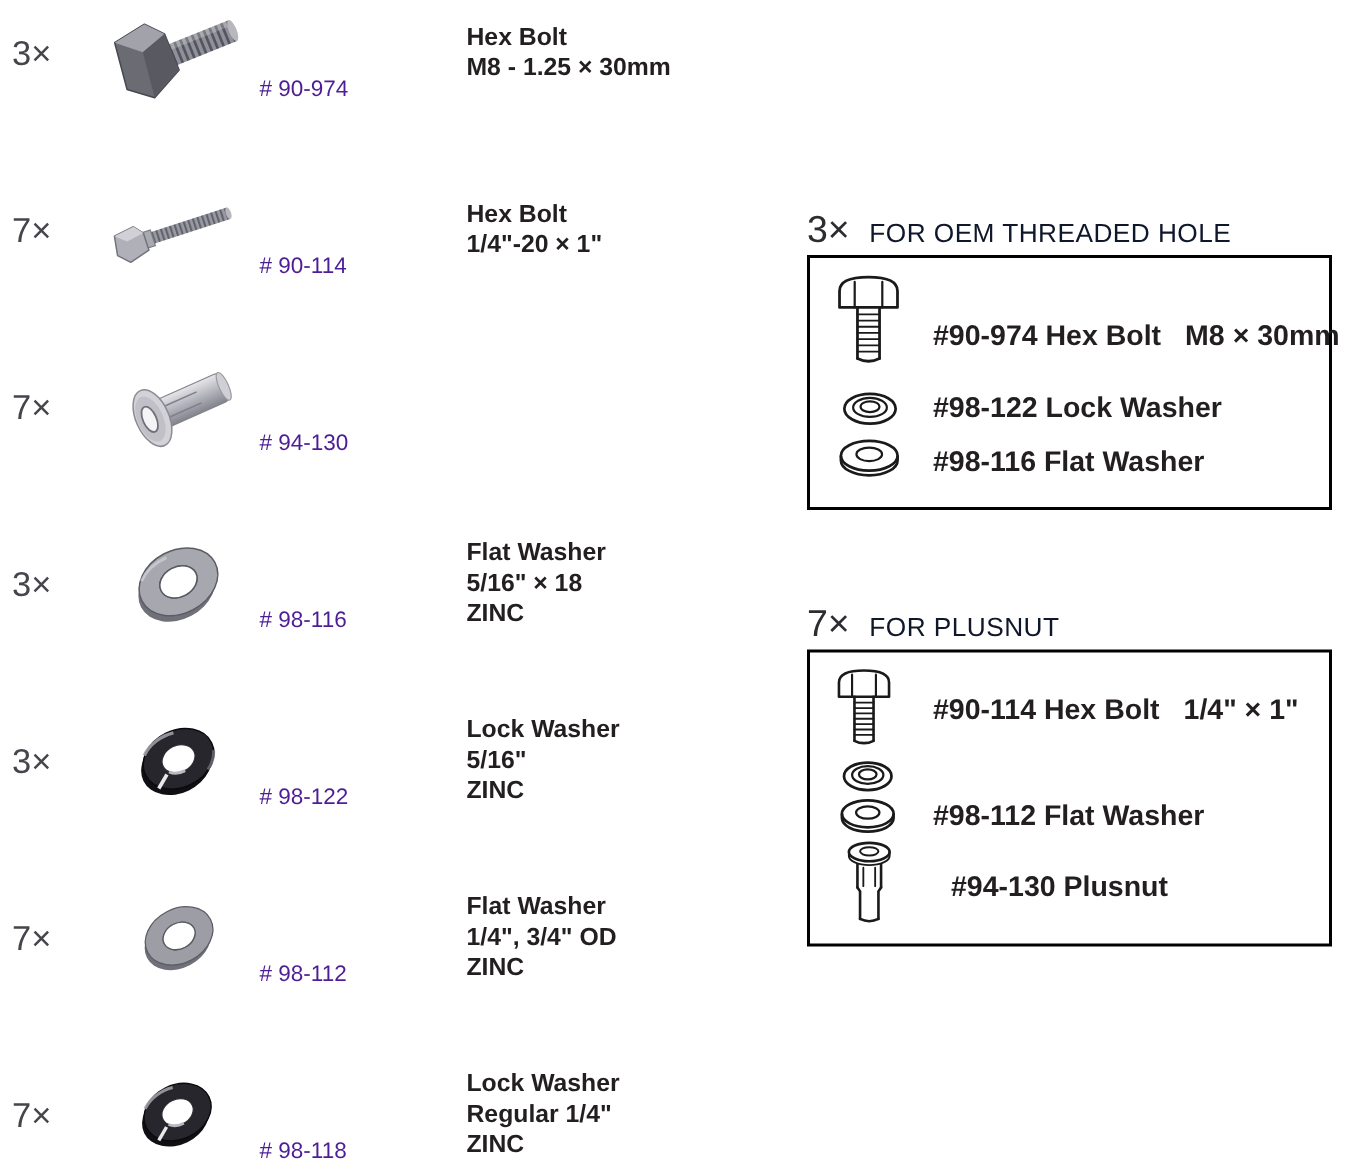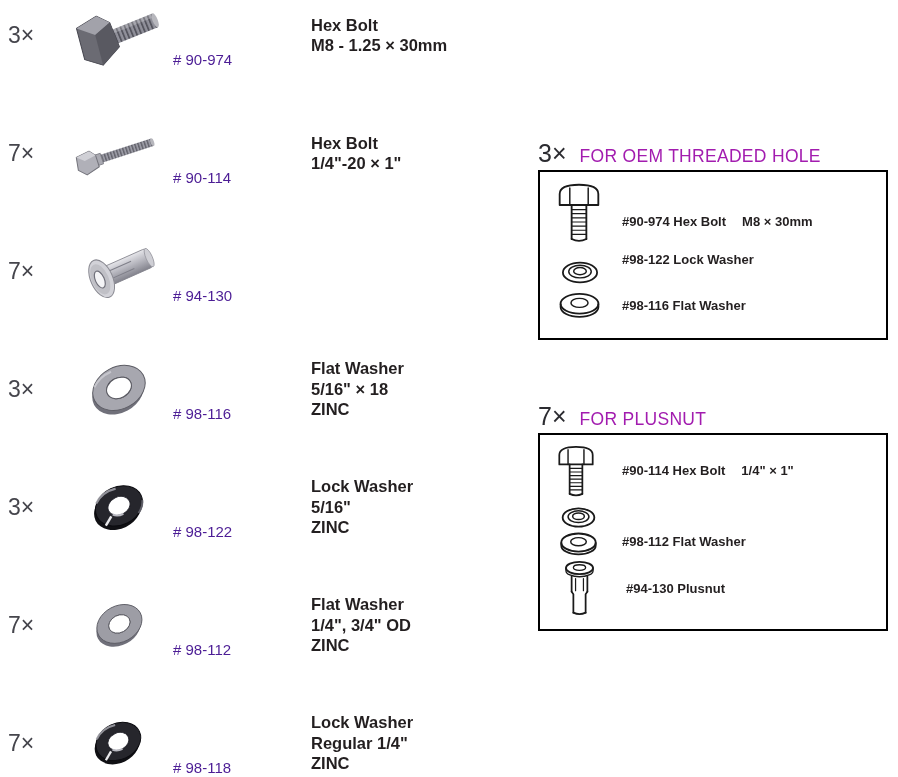--- a/index.html
+++ b/index.html
@@ -10,23 +10,23 @@
         grid-template-columns:57px 108px 121px 1fr;align-items:center;
         padding-left:8px;box-sizing:border-box;}
   .qty{font-size:23px;color:#45454c;}
   .icon-cell{justify-self:center;line-height:0;}
   .pn{font-size:15px;color:#4c1d95;margin-top:48px;}
   .desc{font-size:16.5px;font-weight:700;line-height:20.5px;color:#231f20;margin-left:17px;}
   
   .group{position:absolute;left:538px;width:350px;}
   .ghead{display:flex;align-items:baseline;gap:13px;margin-bottom:3px;}
   .gqty{font-size:25px;color:#2c2c31;line-height:27px;}
-  .gtitle{font-size:17.5px;color:#a21caf;letter-spacing:.3px;}
+  .gtitle{font-size:17.5px;color:#0f172a;letter-spacing:.3px;}
   .gbox{border:2px solid #000;position:relative;background:#fff;box-sizing:content-box;}
-  .gitem-text{position:absolute;font-size:13px;font-weight:600;white-space:nowrap;color:#231f20;}
+  .gitem-text{position:absolute;font-size:19px;font-weight:600;white-space:nowrap;color:#231f20;}
   .spec{margin-left:16px;}
   .gicon{position:absolute;line-height:0;}
 </style>
 </head>
 <body>
 
 <div class="canvas">
 
   <svg width="0" height="0" style="position:absolute" aria-hidden="true">
     <defs>
@@ -211,21 +211,21 @@
       </div>
       <div class="gicon" style="left:20px;top:87px">
         <svg width="40" height="27" viewBox="0 0 44 30">
           <g fill="none" stroke="#1a1a1a">
             <ellipse cx="22" cy="15" rx="19" ry="11" stroke-width="2"></ellipse>
             <ellipse cx="22" cy="14" rx="12.5" ry="7" stroke-width="1.6"></ellipse>
             <ellipse cx="22" cy="13.5" rx="7" ry="4" stroke-width="1.6"></ellipse>
           </g>
         </svg>
       </div>
-      <div class="gitem-text" style="left:82px;top:80px">
+      <div class="gitem-text" style="left:82px;top:90px">
         <span>#98-122 Lock Washer</span><span class="spec"></span>
       </div>
       <div class="gicon" style="left:17px;top:119px">
         <svg width="45" height="31" viewBox="0 0 50 34">
           <g fill="none" stroke="#1a1a1a">
             <ellipse cx="25" cy="14" rx="21" ry="11" stroke-width="2"></ellipse>
             <ellipse cx="25" cy="13" rx="9.5" ry="5" stroke-width="1.6"></ellipse>
             <path d="M4,14 v3.5 a21,11 0 0 0 42,0 V14" stroke-width="2"></path>
           </g>
         </svg>
@@ -283,19 +283,19 @@
             <ellipse cx="20" cy="9" rx="15.5" ry="7" stroke-width="2"></ellipse>
             <ellipse cx="20" cy="8.5" rx="7" ry="3.2" stroke-width="1.5"></ellipse>
             <path d="M4.5,9 v3 a15.5,7 0 0 0 31,0 V9" stroke-width="1.5"></path>
             <path d="M11,18.5 L11,36 M29,18.5 L29,36" stroke-width="2"></path>
             <path d="M15.5,21 V35 M24.5,21 V35" stroke-width="1.4"></path>
             <path d="M11,36 L13,39 L13,60 M29,36 L27,39 L27,60" stroke-width="2"></path>
             <path d="M13,60 Q20,63.5 27,60" stroke-width="2"></path>
           </g>
         </svg>
       </div>
-      <div class="gitem-text" style="left:86px;top:146px">
+      <div class="gitem-text" style="left:94px;top:146px">
         <span>#94-130 Plusnut</span><span class="spec"></span>
       </div>
     </div>
   </div>
 
 </div>
 
 </body></html>

